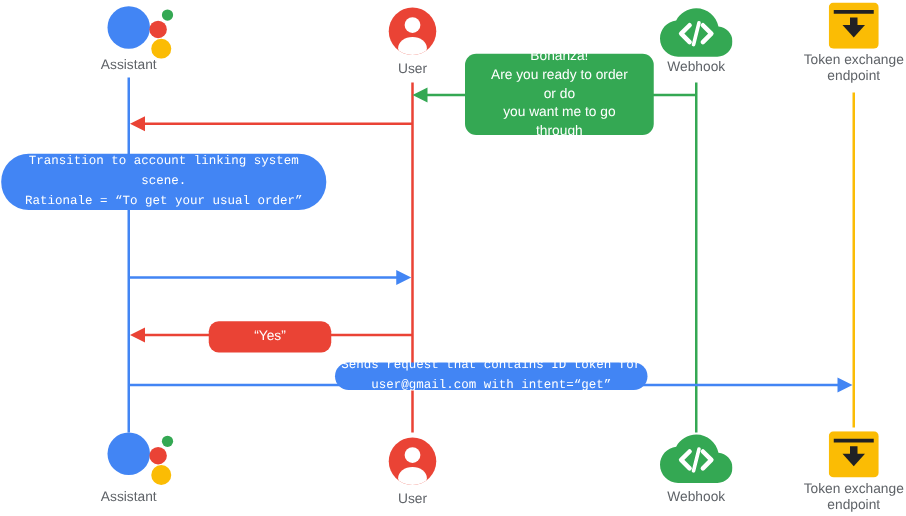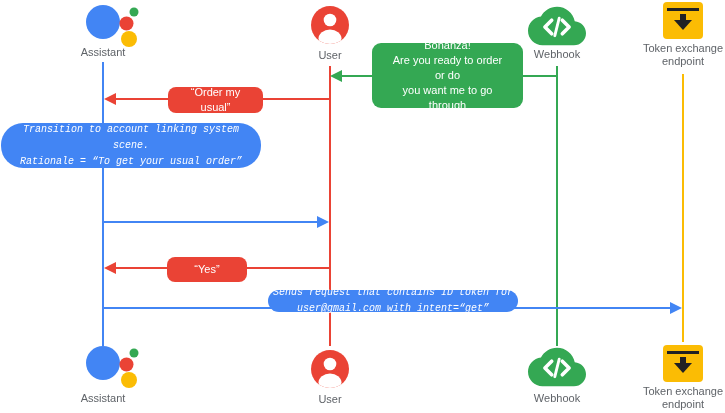--- a/index.html
+++ b/index.html
@@ -21,21 +21,21 @@
   .arrowhead { position:absolute; width:0; height:0;
     border-top:6px solid transparent; border-bottom:6px solid transparent; }
   .arrowhead.left.red    { border-right:12px solid #EA4335; }
   .arrowhead.left.green  { border-right:12px solid #34A853; }
   .arrowhead.right.blue  { border-left:12px solid #4285F4; }
 
   .bubble { position:absolute; display:flex; align-items:center; justify-content:center;
     text-align:center; color:#fff; white-space:pre-line; box-sizing:border-box; }
   .speech { font-size:11px; line-height:15px; border-radius:9px; padding:2px 16px; }
   .speech.sm { border-radius:8px; }
-  .note { font-family:"Liberation Mono","DejaVu Sans Mono",monospace; font-style:italic;
+  .note { font-family:"Liberation Mono","DejaVu Sans Mono",monospace; 
     font-size:10px; line-height:16px; border-radius:22px; padding:2px; }
   .bg-green { background:#34A853; }
   .bg-red   { background:#EA4335; }
   .bg-blue  { background:#4285F4; }
 
   .actor-label { position:absolute; width:110px; text-align:center; color:#5F6368;
     font-size:11px; font-weight:400; line-height:13px; white-space:pre-line; }
   .icon { position:absolute; }
 </style>
 </head>
@@ -61,27 +61,26 @@
   <div class="arrowhead left red" style="left:104px; top:262px;"></div>
 
   <div class="hline blue" style="left:104px; top:307px; width:567px;"></div>
   <div class="arrowhead right blue" style="left:670px; top:302px;"></div>
 
   <div class="bubble speech bg-green" style="left:372px; top:43px; width:151px; height:65px;">“Welcome to Boba Bonanza!
 Are you ready to order or do
 you want me to go through
 the drinks with you?”</div>
 
-  <div class="bubble speech sm bg-red" style="left:168px; top:87px; width:95px; height:26px;">“Order my usual”</div>
 
   <div class="bubble note bg-blue" style="left:1px; top:123px; width:260px; height:45px;">Transition to account linking system scene.
 Rationale = “To get your usual order”</div>
 
 
-  <div class="bubble speech sm bg-red" style="left:167px; top:257px; width:80px; height:25px;">“Yes”</div>
+  <div class="bubble speech sm bg-red" style="left:167px; top:257px; width:98px; height:25px;">“Yes”</div>
 
   <div class="bubble note bg-blue" style="left:268px; top:290px; width:250px; height:22px;">Sends request that contains ID token for
 user@gmail.com with intent=“get”</div>
 
   <svg class="icon" style="left:83px; top:3px;" width="58" height="44" viewBox="0 0 58 44">
     <circle cx="20" cy="19" r="17" fill="#4285F4"></circle>
     <circle cx="43.5" cy="20.5" r="7" fill="#EA4335"></circle>
     <circle cx="51" cy="9" r="4.5" fill="#34A853"></circle>
     <circle cx="46" cy="36" r="8" fill="#FBBC04"></circle>
   </svg>

